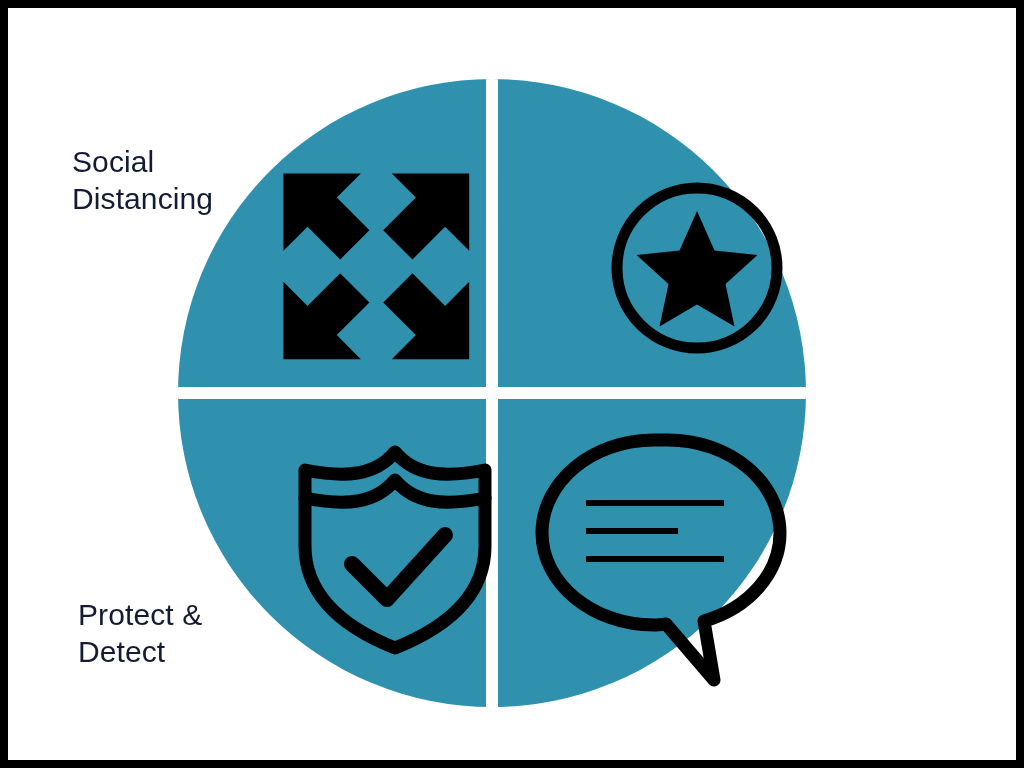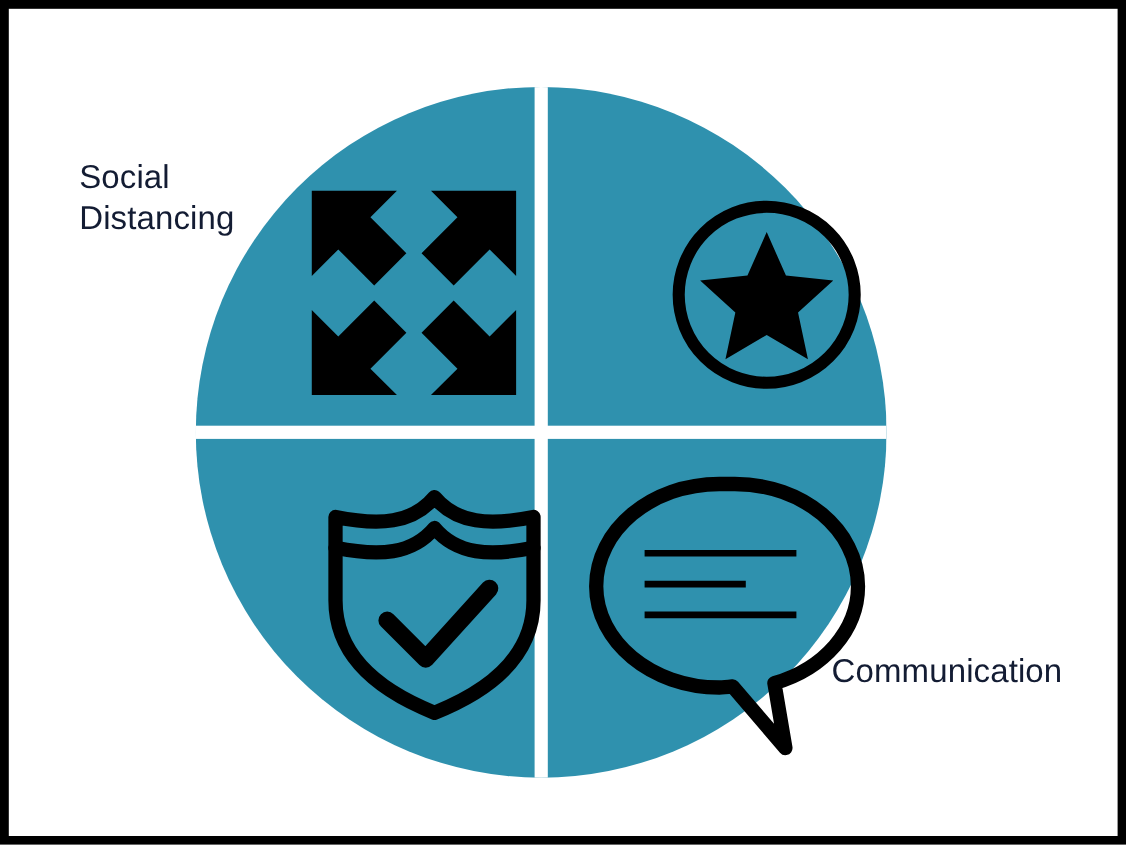--- a/index.html
+++ b/index.html
@@ -120,16 +120,17 @@
           <line x1="68" y1="129" x2="206" y2="129"></line>
         </g>
       </g>
     </svg>
   </div>
 
   <div class="label" id="label-social">Social
 Distancing</div>
 
 
+  <div class="label" id="label-protect">Protect &amp;
+Detect</div>
 
-  <div class="label" id="label-communication">Communication</div>
 
 </div>
 
 </body></html>

